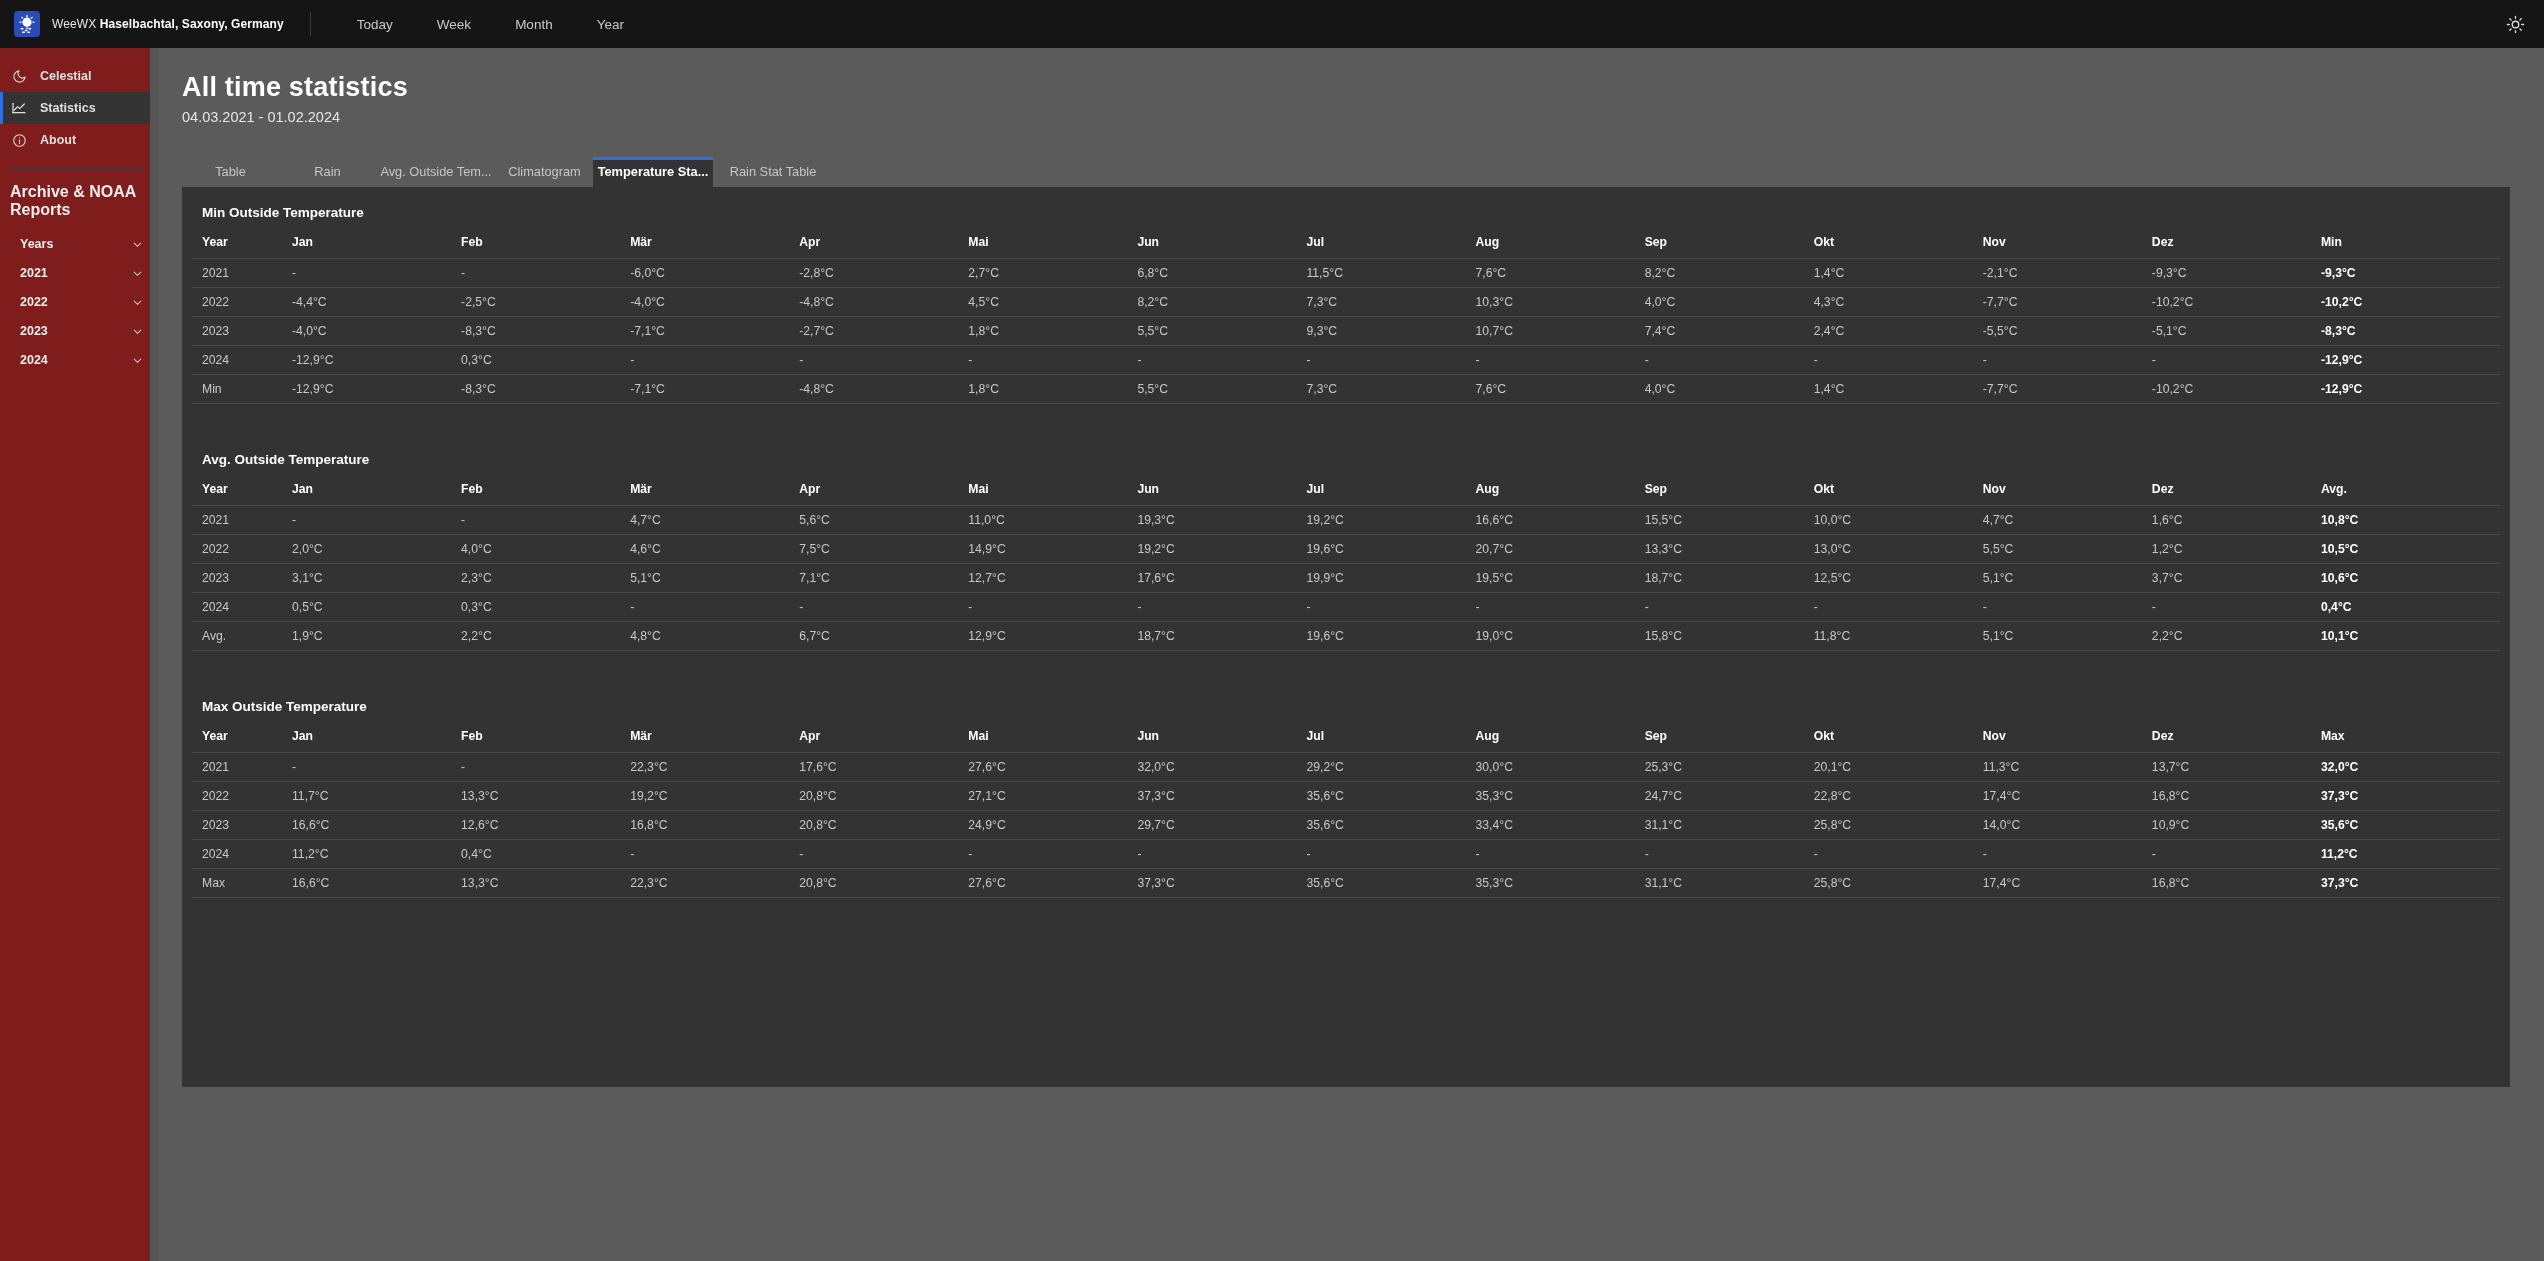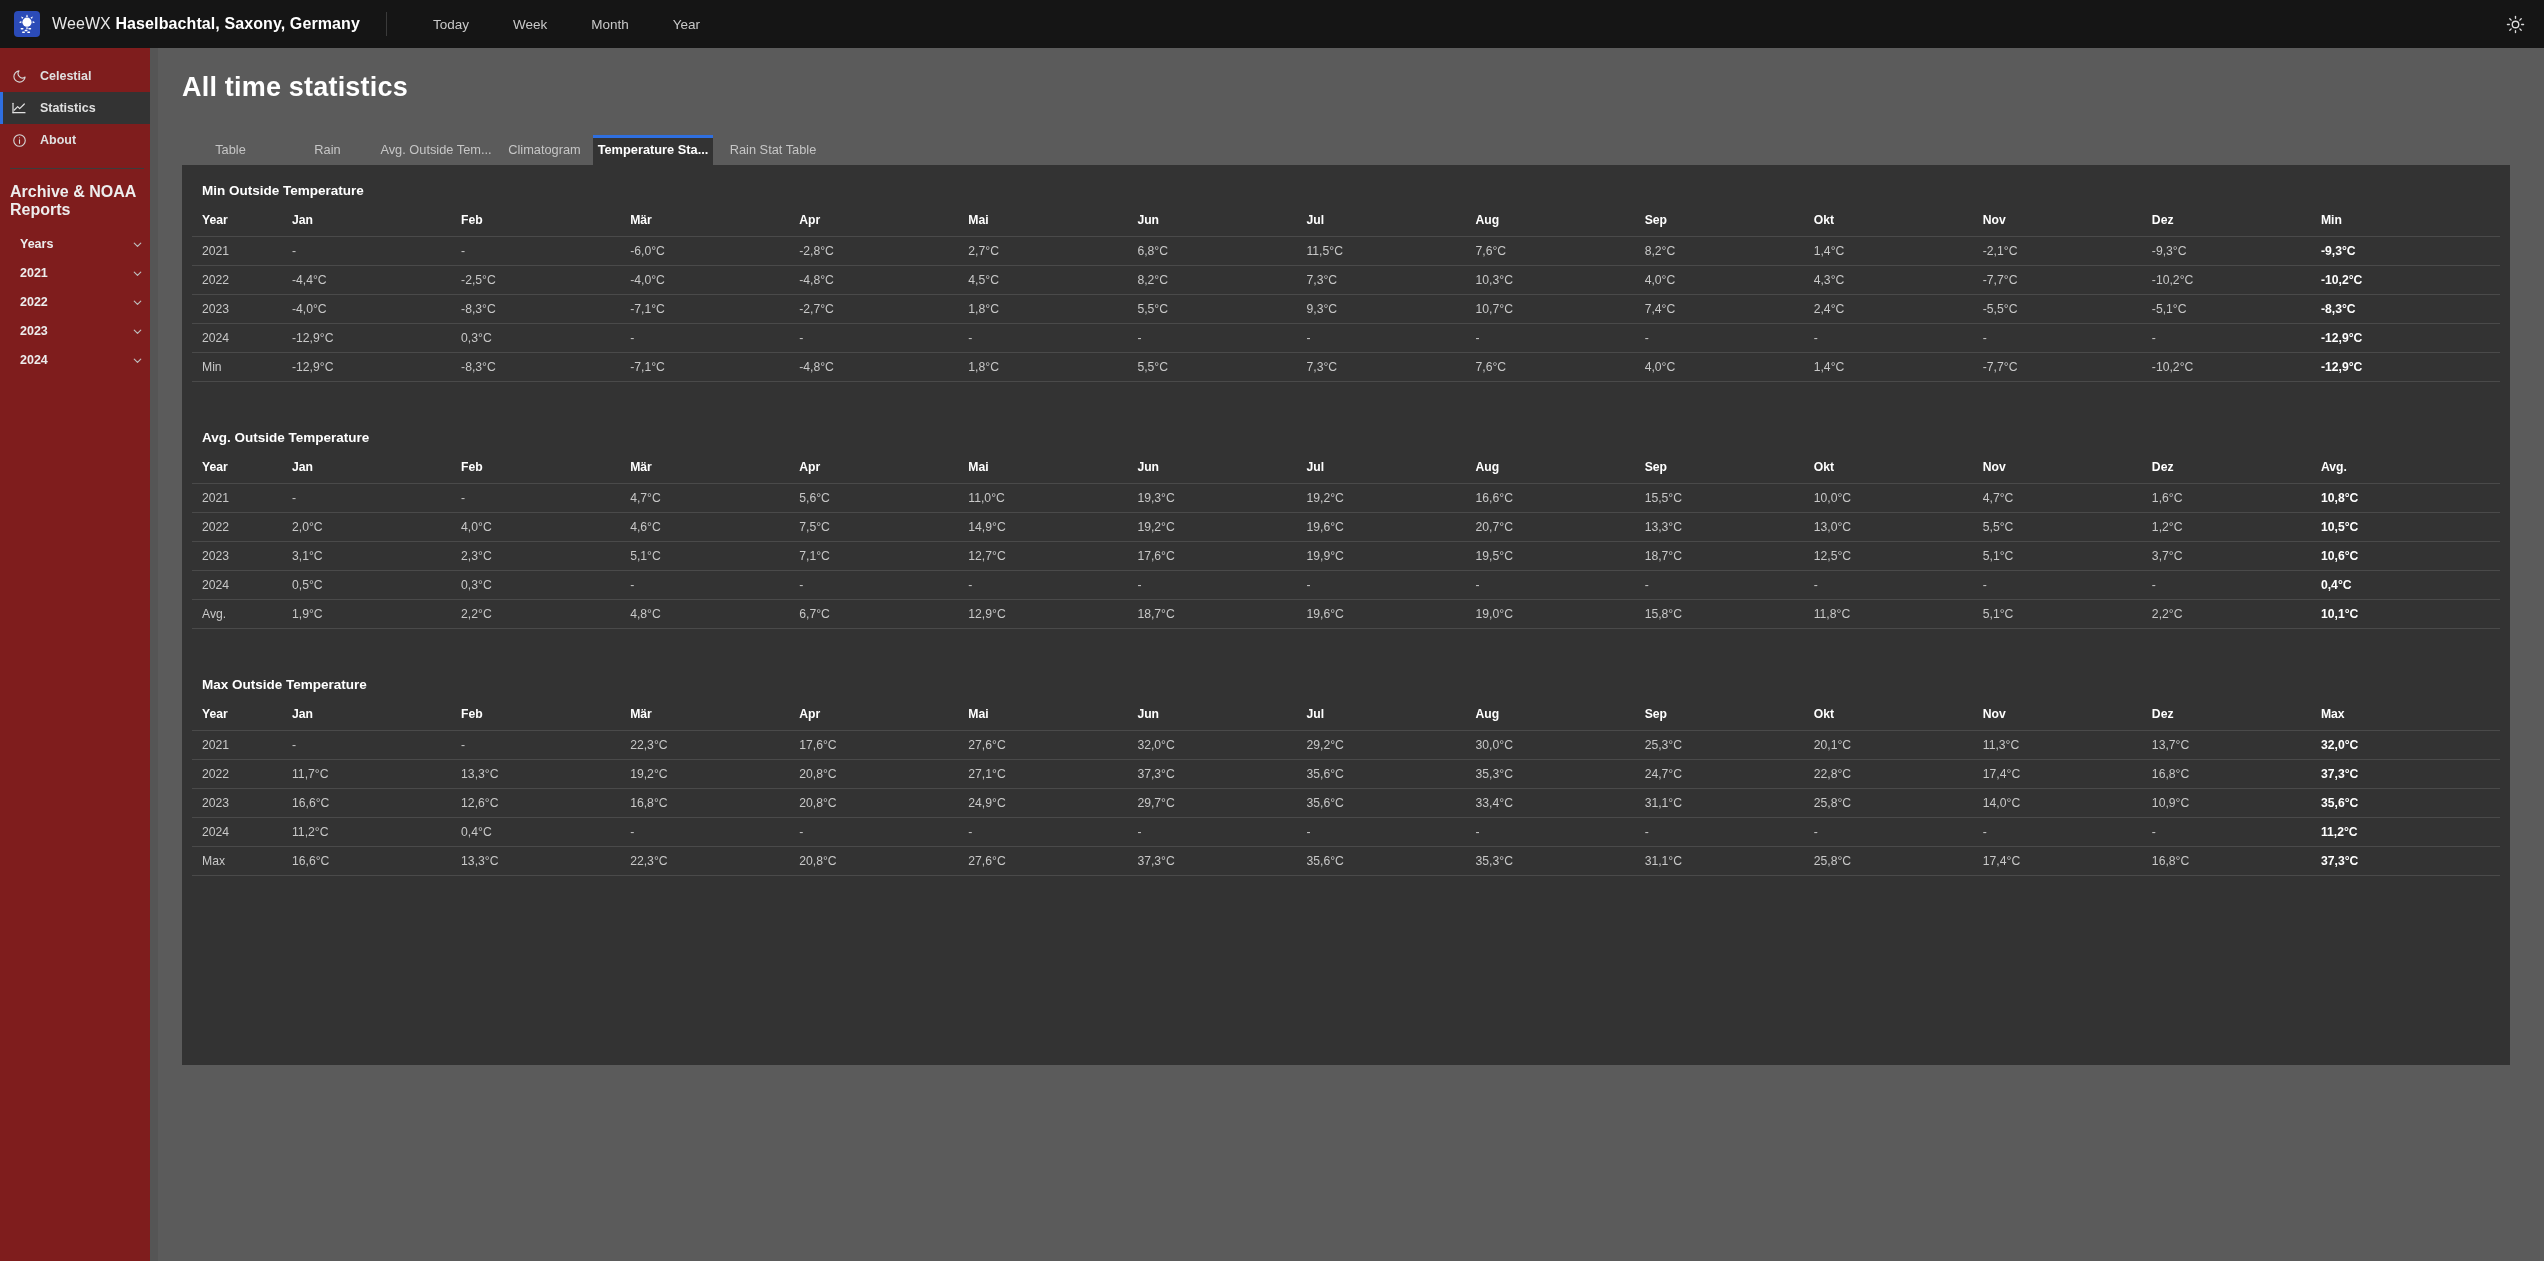--- a/index.html
+++ b/index.html
@@ -21,21 +21,21 @@
   }
   .brand { display: flex; align-items: center; padding-left: 14px; }
   .logo {
     width: 26px; height: 26px; border-radius: 4px;
     background: #2b4bb8; position: relative; flex: none;
     display: flex; align-items: center; justify-content: center;
     overflow: hidden;
   }
   .logo svg { display:block; }
   .brand-text {
-    margin-left: 12px; font-size: 16px; color: #e8e8e8;
+    margin-left: 12px; font-size: 12px; color: #e8e8e8;
     white-space: nowrap; letter-spacing: .1px;
   }
   .brand-text .b { font-weight: 700; color: #fff; }
   .divider-v {
     width: 1px; height: 24px; background: #3a3a3a;
     margin: 0 24px 0 26px;
   }
   .topnav { display: flex; align-items: center; gap: 0px; }
   .topnav a {
     color: #c9c9c9; font-size: 13.5px; text-decoration: none;
@@ -308,20 +308,21 @@
     </span>
   </div>
 </aside>
 
 <div class="side-scroll"></div>
 
 <main class="main">
 
   <div class="page-head">
     <div class="page-title">All time statistics</div>
+    <div class="page-sub">04.03.2021 - 01.02.2024</div>
   </div>
 
   <div class="tabs">
     <div class="tab">Table</div>
     <div class="tab">Rain</div>
     <div class="tab w-wide">Avg. Outside Tem...</div>
     <div class="tab">Climatogram</div>
     <div class="tab w-wide active">Temperature Sta...</div>
     <div class="tab w-wide">Rain Stat Table</div>
   </div>

